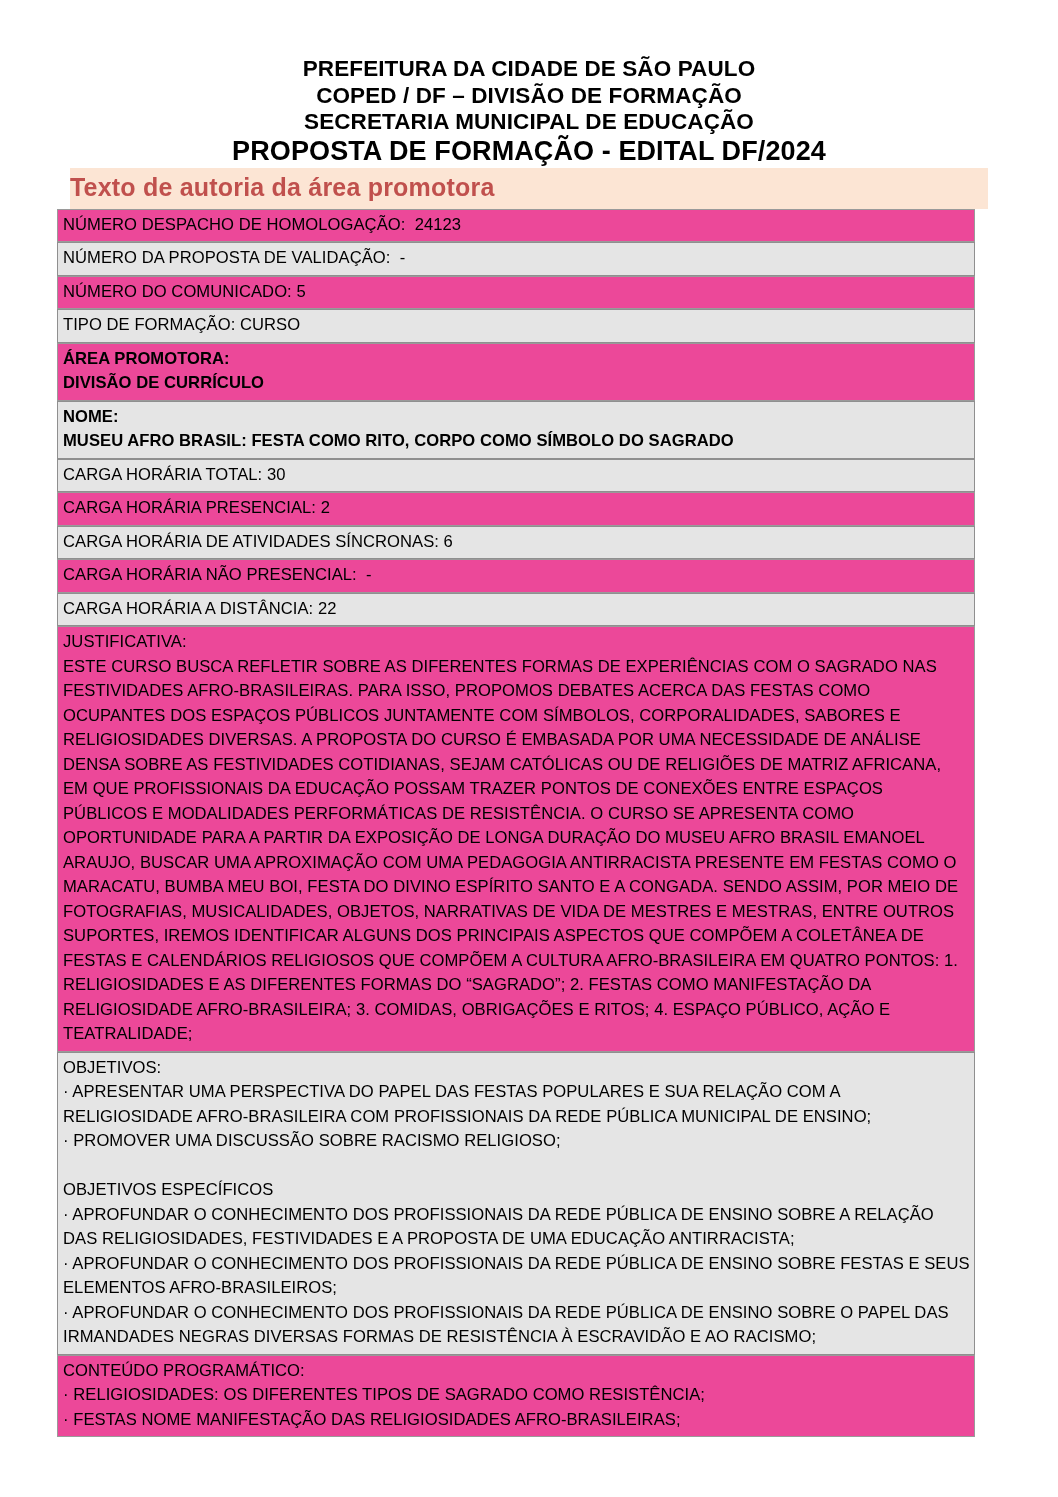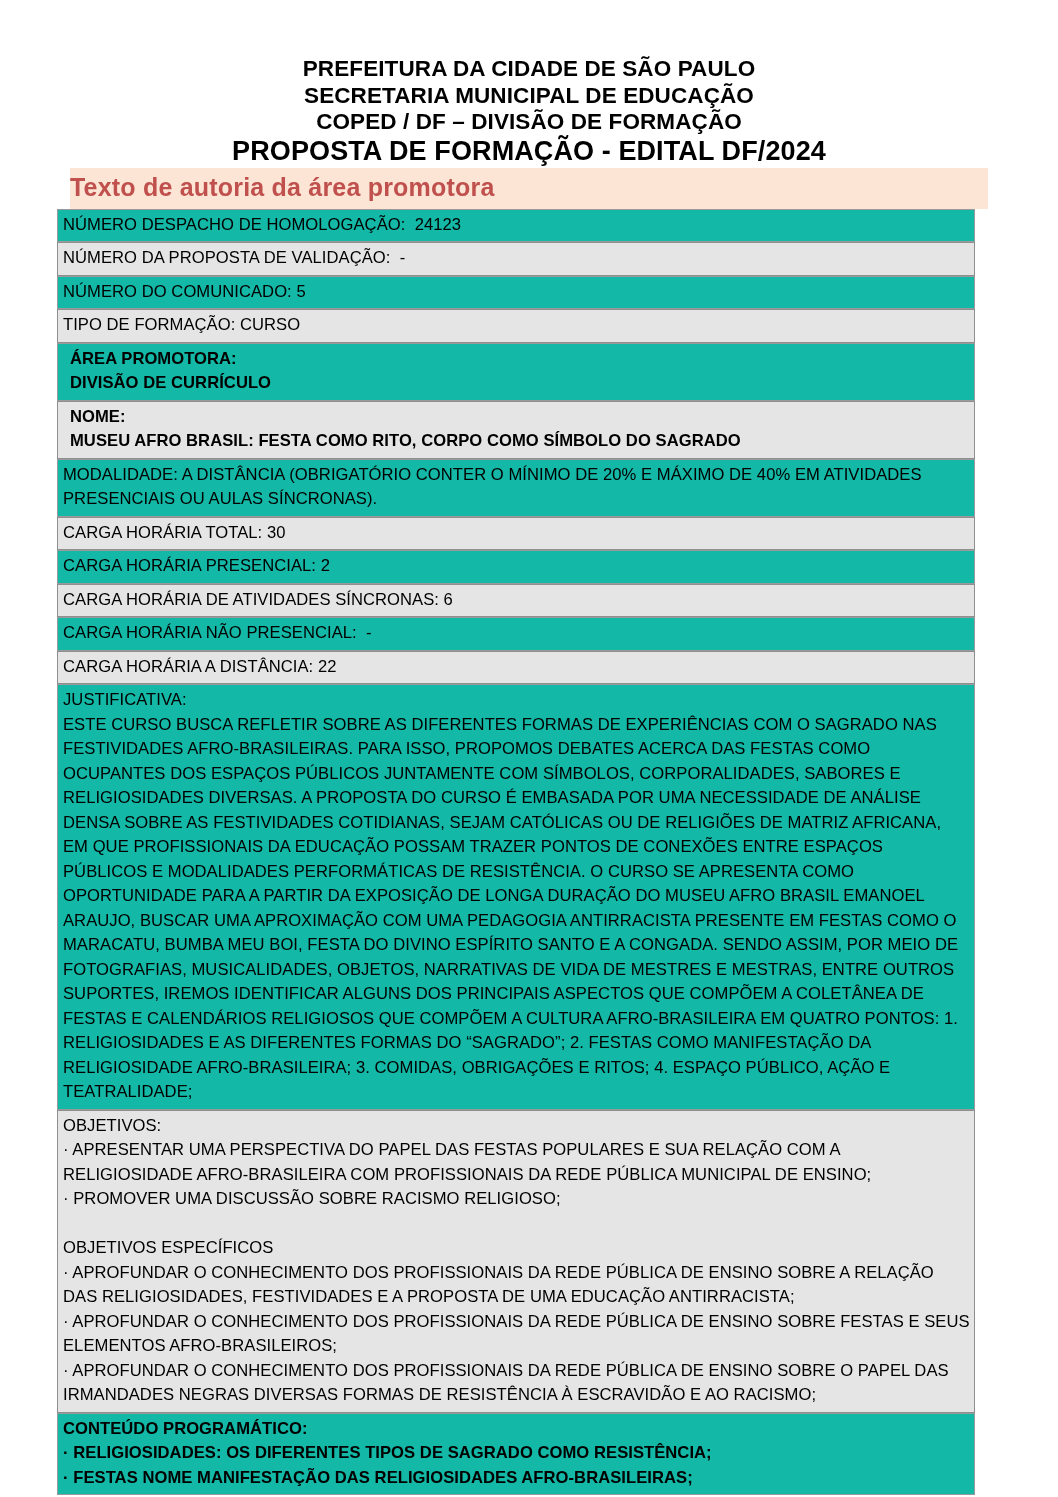--- a/index.html
+++ b/index.html
@@ -77,49 +77,47 @@
     font-size: 16.6px;
     line-height: 24.5px;
     letter-spacing: 0.05px;
     box-sizing: border-box;
   }
   .form-table tr.row.shaded td {
     background: #e5e5e5;
     border-color: #8f8f8f;
   }
   .form-table tr.row.plain td {
-    background: #14b8a6;
+    background: #ec4899;
   }
   .cell-line {
     display: block;
     white-space: pre-wrap;
   }
   .cell-line.bold {
     font-weight: bold;
-    margin-left: 7px;
   }
   .cell-line.blank {
     min-height: 24.5px;
   }
 
   
   .clipped td {
     border-bottom: none;
-    font-weight: bold;
   }
 </style>
 </head>
 <body>
 
 <div class="page">
 
   <div class="doc-header">
     <div class="hline">PREFEITURA DA CIDADE DE SÃO PAULO</div>
+    <div class="hline">COPED / DF – DIVISÃO DE FORMAÇÃO</div>
     <div class="hline">SECRETARIA MUNICIPAL DE EDUCAÇÃO</div>
-    <div class="hline">COPED / DF – DIVISÃO DE FORMAÇÃO</div>
     <div class="hline hline-main">PROPOSTA DE FORMAÇÃO - EDITAL DF/2024</div>
   </div>
 
   <div class="banner">
     <div class="banner-text">Texto de autoria da área promotora</div>
   </div>
 
   <table class="form-table">
     <tbody id="table-body">
         <tr class="row plain">
@@ -145,25 +143,20 @@
         <tr class="row plain">
           <td>
             <span class="cell-line bold">ÁREA PROMOTORA:</span>
             <span class="cell-line bold">DIVISÃO DE CURRÍCULO</span>
           </td>
         </tr>
         <tr class="row shaded">
           <td>
             <span class="cell-line bold">NOME:</span>
             <span class="cell-line bold">MUSEU AFRO BRASIL: FESTA COMO RITO, CORPO COMO SÍMBOLO DO SAGRADO</span>
-          </td>
-        </tr>
-        <tr class="row plain">
-          <td>
-            <span class="cell-line">MODALIDADE: A DISTÂNCIA (OBRIGATÓRIO CONTER O MÍNIMO DE 20% E MÁXIMO DE 40% EM ATIVIDADES PRESENCIAIS OU AULAS SÍNCRONAS).</span>
           </td>
         </tr>
         <tr class="row shaded">
           <td>
             <span class="cell-line">CARGA HORÁRIA TOTAL: 30</span>
           </td>
         </tr>
         <tr class="row plain">
           <td>
             <span class="cell-line">CARGA HORÁRIA PRESENCIAL: 2</span>

